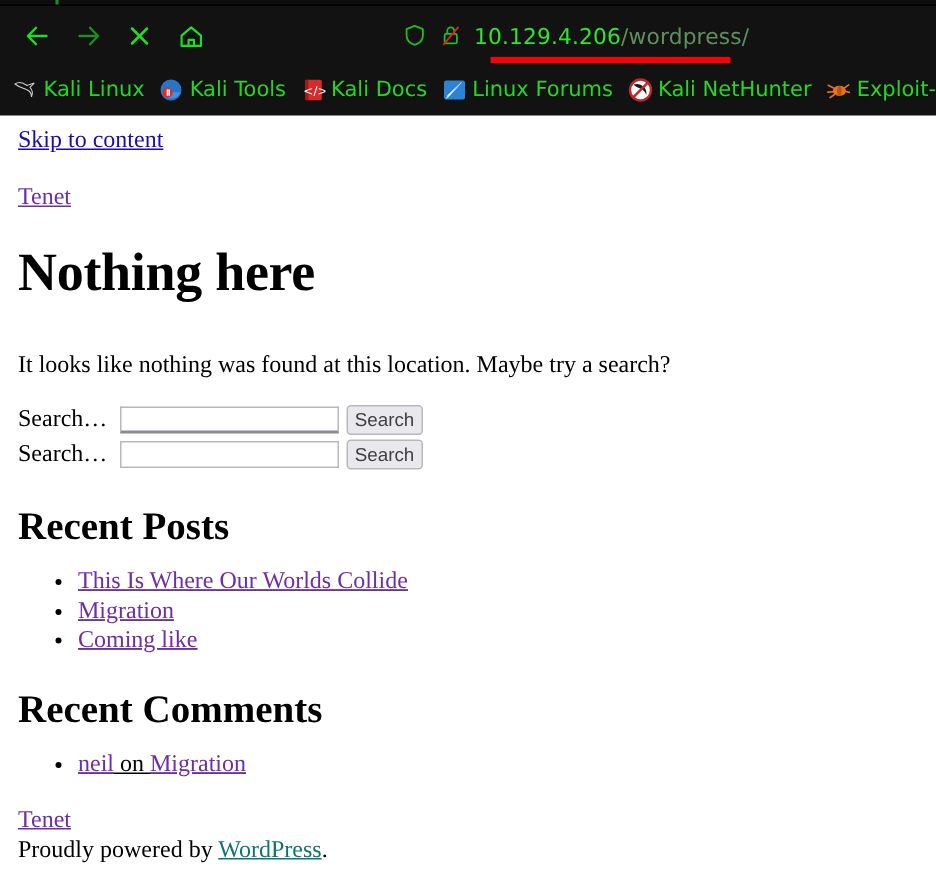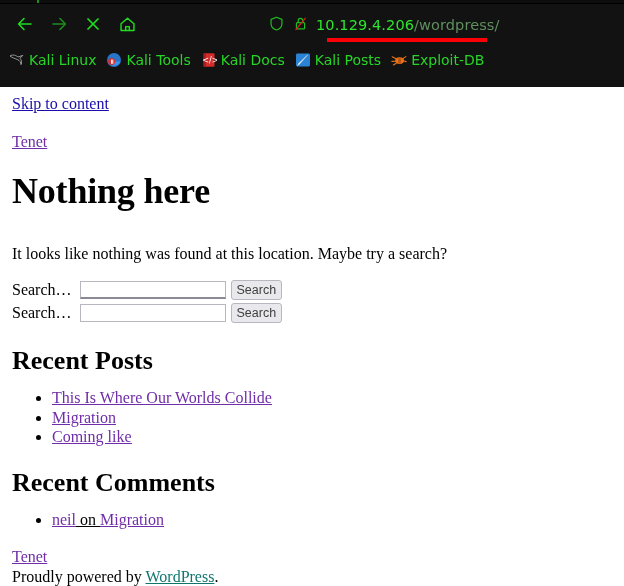--- a/index.html
+++ b/index.html
@@ -12,21 +12,21 @@
     height: 586px;
     overflow: hidden;
     background: #ffffff;
     font-family: "Liberation Serif", "DejaVu Serif", serif;
     -webkit-font-smoothing: antialiased;
   }
 
   
   #browser-chrome {
     background: #121212;
-    height: 87px;
+    height: 77px;
     position: relative;
     overflow: hidden;
     font-family: "DejaVu Sans", "Liberation Sans", sans-serif;
   }
 
   
   #tab-strip {
     height: 3px;
     background: #0d0d0d;
     position: relative;
@@ -321,23 +321,33 @@
       <span class="bm-label">Kali Docs</span>
     </div>
 
     <div class="bookmark">
       <span class="bm-ico">
         <svg class="bm-ico" viewBox="0 0 16 16">
           <rect x="1" y="1.6" width="14" height="12.8" rx="1.4" fill="#2b83d6"></rect>
           <path d="M12.6 3 L4.4 12.2 L2.6 13.6 L3.6 11.4 Z" fill="#ffffff" stroke="#cfd8e3" stroke-width="0.5"></path>
         </svg>
       </span>
-      <span class="bm-label">Kali Posts</span>
-    </div>
-
+      <span class="bm-label">Linux Forums</span>
+    </div>
+
+    <div class="bookmark">
+      <span class="bm-ico">
+        <svg class="bm-ico" viewBox="0 0 16 16">
+          <circle cx="8" cy="8" r="7" fill="#ffffff" stroke="#c22626" stroke-width="1.6"></circle>
+          <path d="M3.4 4.4 C6.2 3.2 9 4.6 10.6 6.4 C11.8 7.8 12.2 9.6 11.8 11.4 C11.4 9.4 9.8 7.6 7.4 6.8 C5.8 6.2 4.4 5.6 3.4 4.4 Z" fill="#1b1b1b"></path>
+          <path d="M2.6 13.4 L13.4 2.6" stroke="#c22626" stroke-width="1.6"></path>
+        </svg>
+      </span>
+      <span class="bm-label">Kali NetHunter</span>
+    </div>
 
     <div class="bookmark">
       <span class="bm-ico">
         <svg class="bm-ico" viewBox="0 0 16 16">
           <ellipse cx="8.6" cy="8.6" rx="4.4" ry="3.4" fill="#e8731a"></ellipse>
           <path d="M4.6 6.6 L1.2 4.8 M4.4 9.2 L0.9 9.4 M5.2 11.2 L2.4 13" stroke="#e8731a" stroke-width="1.1" stroke-linecap="round"></path>
           <path d="M12.2 6.4 L14.8 4.6 M12.8 9 L15.2 9.6" stroke="#e8731a" stroke-width="1.1" stroke-linecap="round"></path>
           <ellipse cx="8.6" cy="8.6" rx="1.5" ry="3.2" fill="#b8540d"></ellipse>
         </svg>
       </span>

